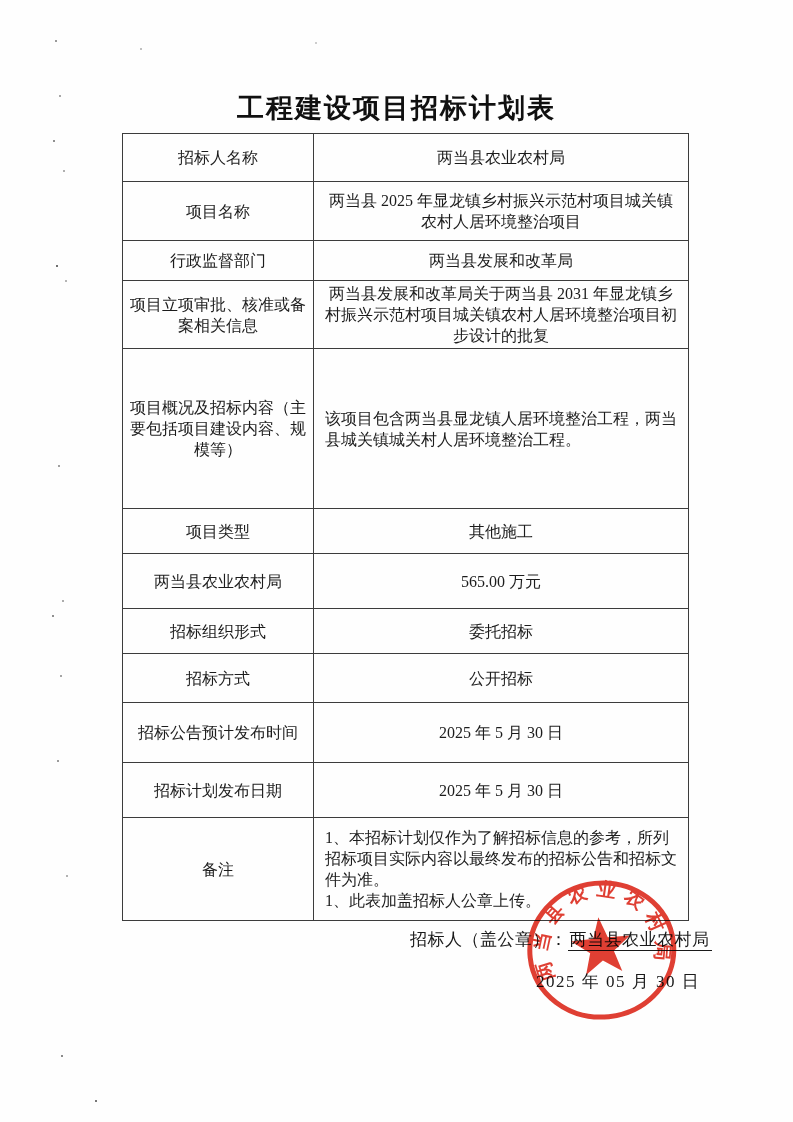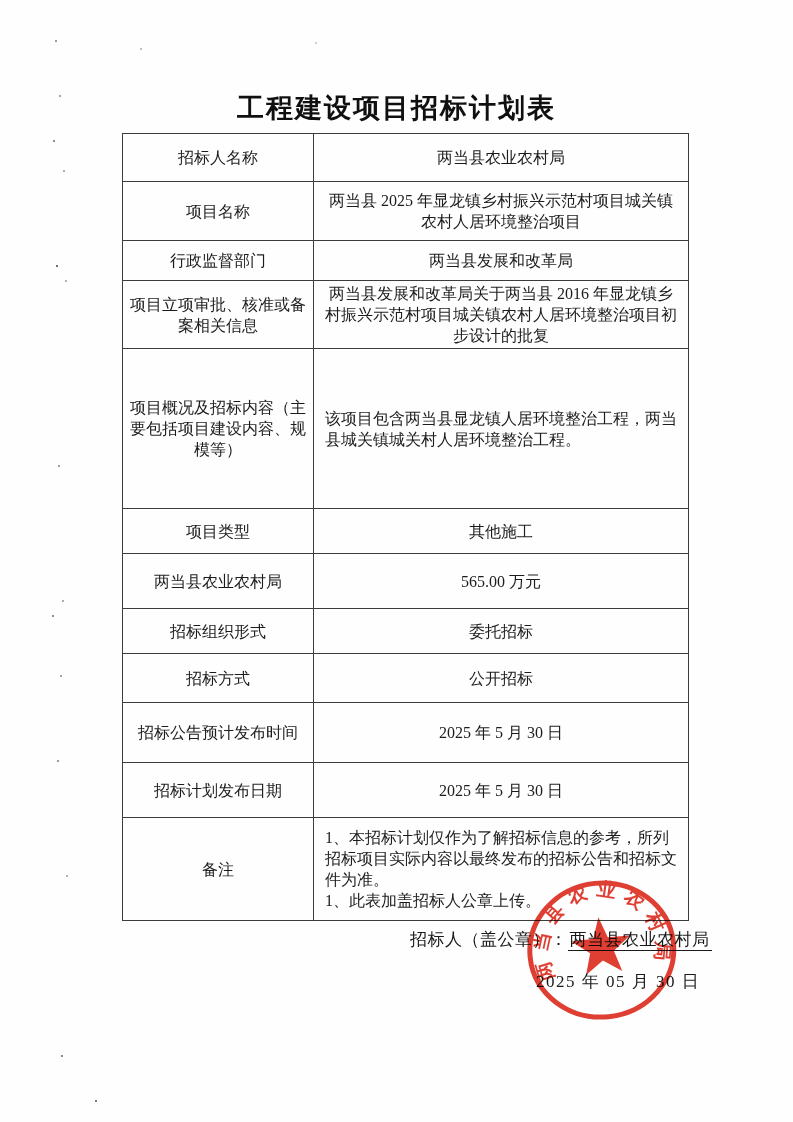--- a/index.html
+++ b/index.html
@@ -62,21 +62,21 @@
         <tr style="height: 59px;">
     <td class="label-cell">项目名称</td>
     <td class="value-cell">两当县 2025 年显龙镇乡村振兴示范村项目城关镇农村人居环境整治项目</td>
   </tr>
         <tr style="height: 40px;">
     <td class="label-cell">行政监督部门</td>
     <td class="value-cell">两当县发展和改革局</td>
   </tr>
         <tr style="height: 67px;">
     <td class="label-cell">项目立项审批、核准或备案相关信息</td>
-    <td class="value-cell">两当县发展和改革局关于两当县 2016 年显龙镇乡村振兴示范村项目城关镇农村人居环境整治项目初步设计的批复</td>
+    <td class="value-cell">两当县发展和改革局关于两当县 2031 年显龙镇乡村振兴示范村项目城关镇农村人居环境整治项目初步设计的批复</td>
   </tr>
         <tr style="height: 160px;">
     <td class="label-cell">项目概况及招标内容（主要包括项目建设内容、规模等）</td>
     <td class="value-cell align-left">该项目包含两当县显龙镇人居环境整治工程，两当县城关镇城关村人居环境整治工程。</td>
   </tr>
         <tr style="height: 45px;">
     <td class="label-cell">项目类型</td>
     <td class="value-cell">其他施工</td>
   </tr>
         <tr style="height: 55px;">

